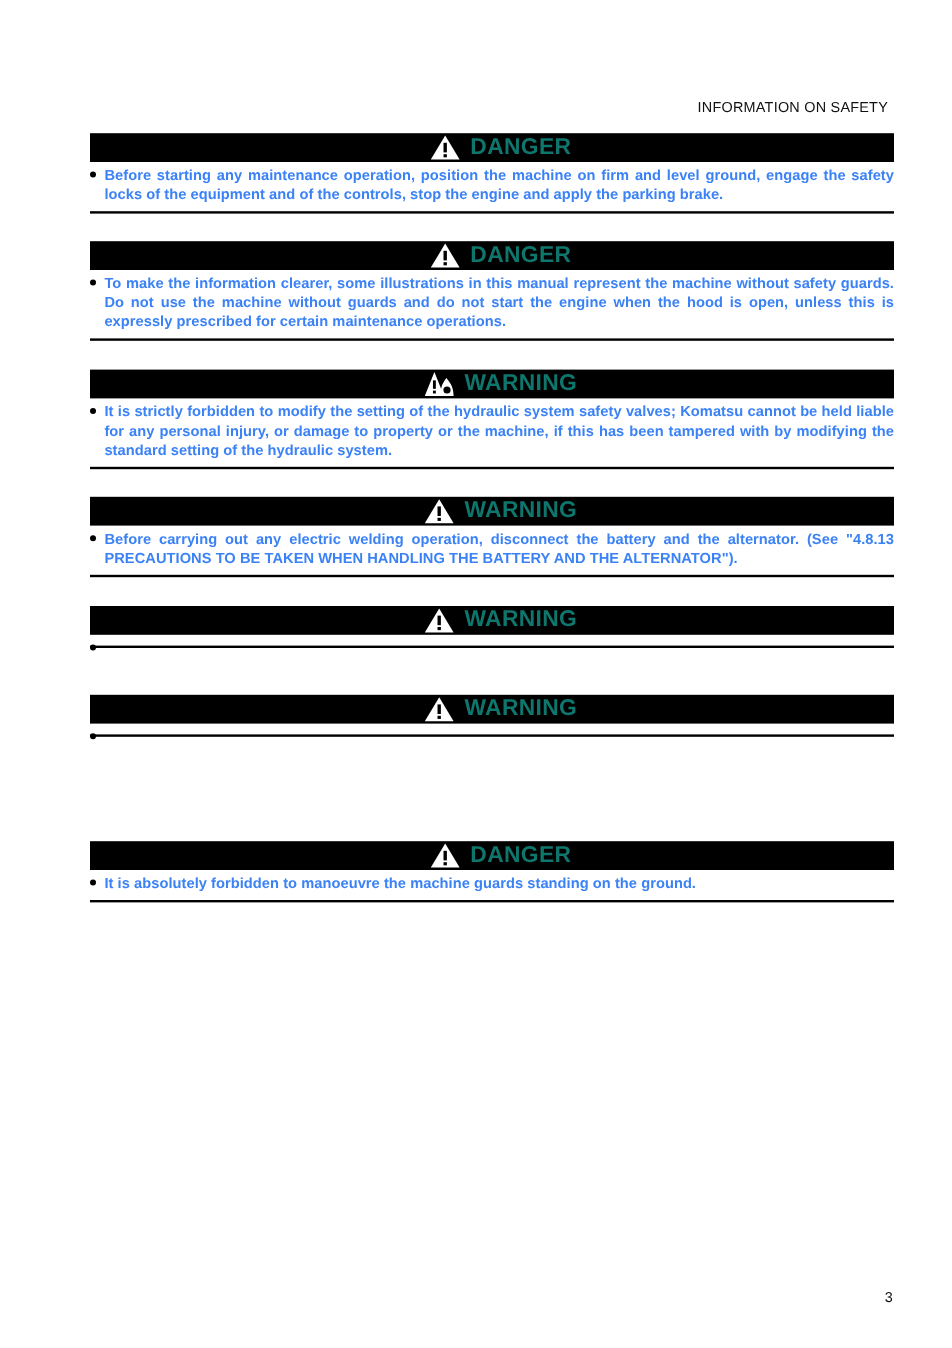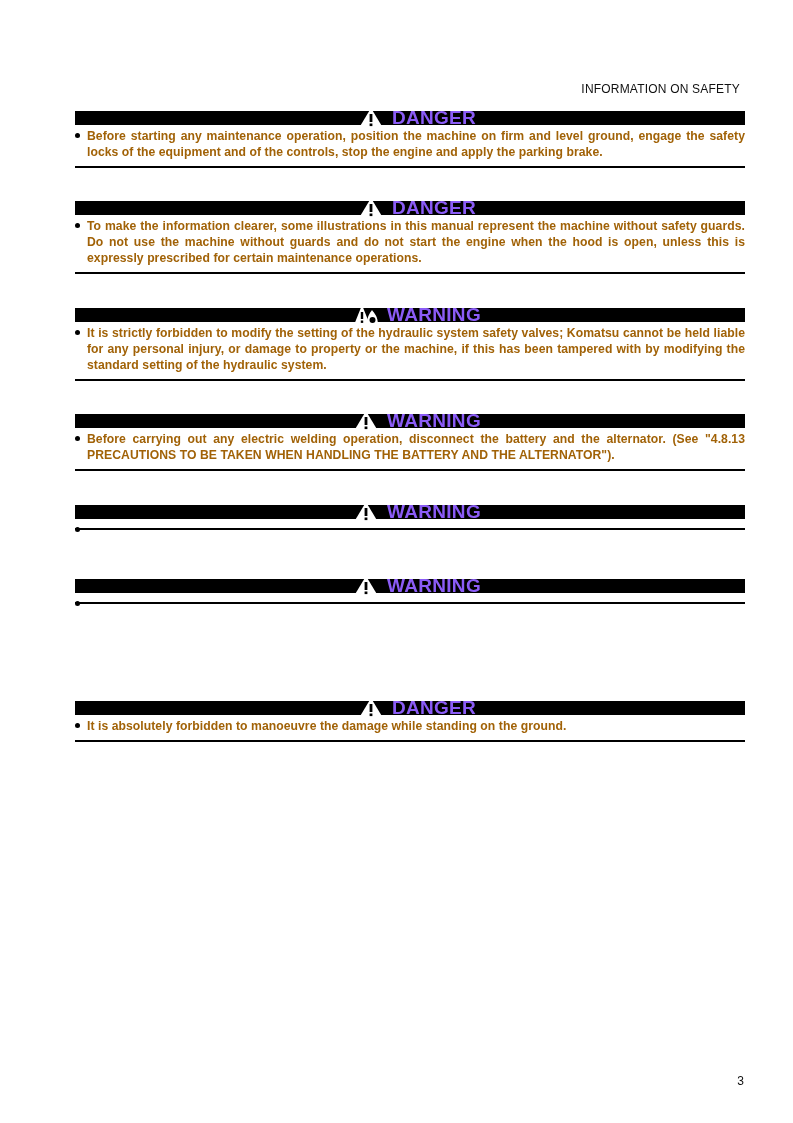--- a/index.html
+++ b/index.html
@@ -23,23 +23,23 @@
       letter-spacing: 0.2px;
       color: #111111;
       margin-top: 20px;
     }
     .notice {
       position: absolute;
       left: 75px;
       width: 670px;
     }
     .notice-bar {
-      height: 14px;
+      height: 24px;
       background: #000000;
-      color: #8b5cf6;
+      color: #0f766e;
       display: flex;
       align-items: center;
       justify-content: center;
       gap: 8px;
     }
     .notice-bar .icon {
       width: 26px;
       height: 22px;
       display: inline-block;
       margin-left: 14px;
@@ -58,21 +58,21 @@
     }
     .notice-body {
       position: relative;
       padding: 3px 0 6px 12px;
       font-family: "Liberation Sans", sans-serif;
       font-weight: bold;
       font-size: 12.2px;
       line-height: 16px;
       text-align: justify;
       letter-spacing: 0.05px;
-      color: #a16207;
+      color: #3b82f6;
     }
     .notice-body .bullet {
       position: absolute;
       left: 0;
       top: 8px;
       width: 5px;
       height: 5px;
       border-radius: 50%;
       background: #000000;
     }
@@ -213,18 +213,18 @@
       <svg viewBox="0 0 26 22">
           <polygon points="13,1 25,21 1,21" fill="#ffffff"></polygon>
           <rect x="11.6" y="7" width="2.8" height="8" fill="#000"></rect>
           <rect x="11.6" y="16.5" width="2.8" height="2.6" fill="#000"></rect>
         </svg>
     </span>
     <span class="notice-title">DANGER</span>
   </div>
   <div class="notice-body">
     <span class="bullet"></span>
-    <p class="last-line">It is absolutely forbidden to manoeuvre the damage while standing on the ground.</p>
+    <p class="last-line">It is absolutely forbidden to manoeuvre the machine guards standing on the ground.</p>
   </div>
   <div class="notice-rule"></div>
 </section>
 
 <div class="page-number">3</div>
 
 </body></html>

